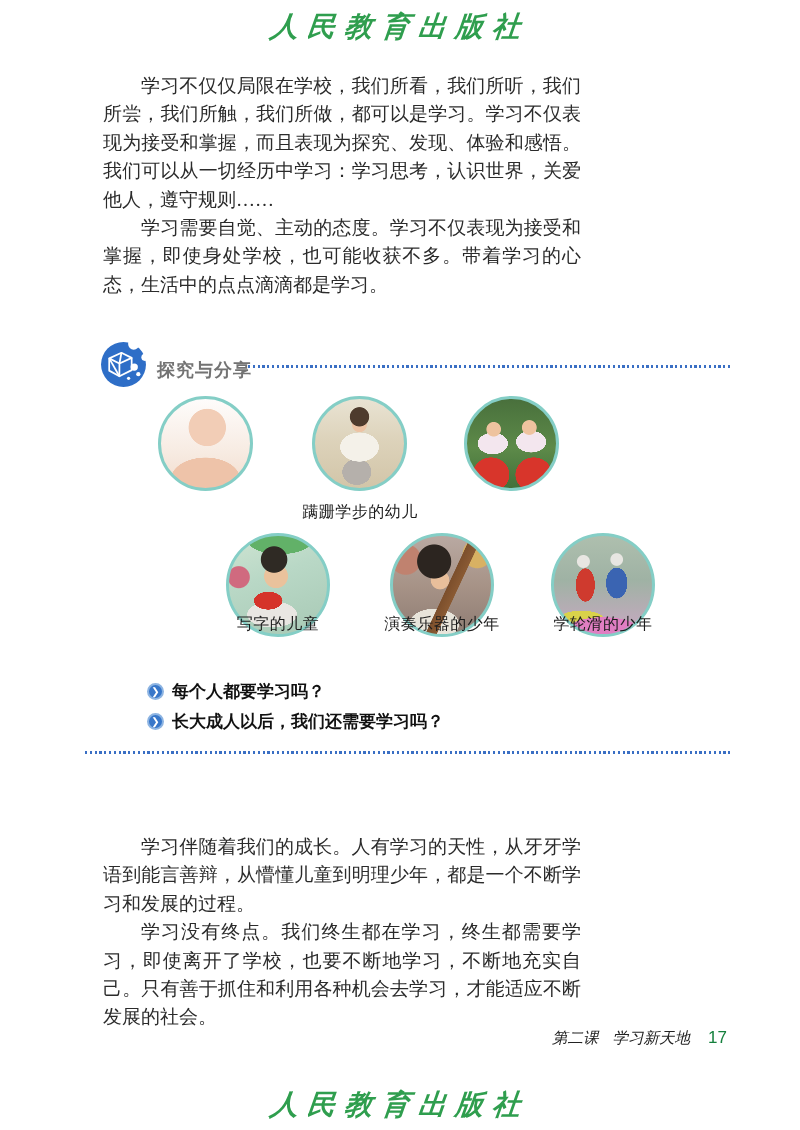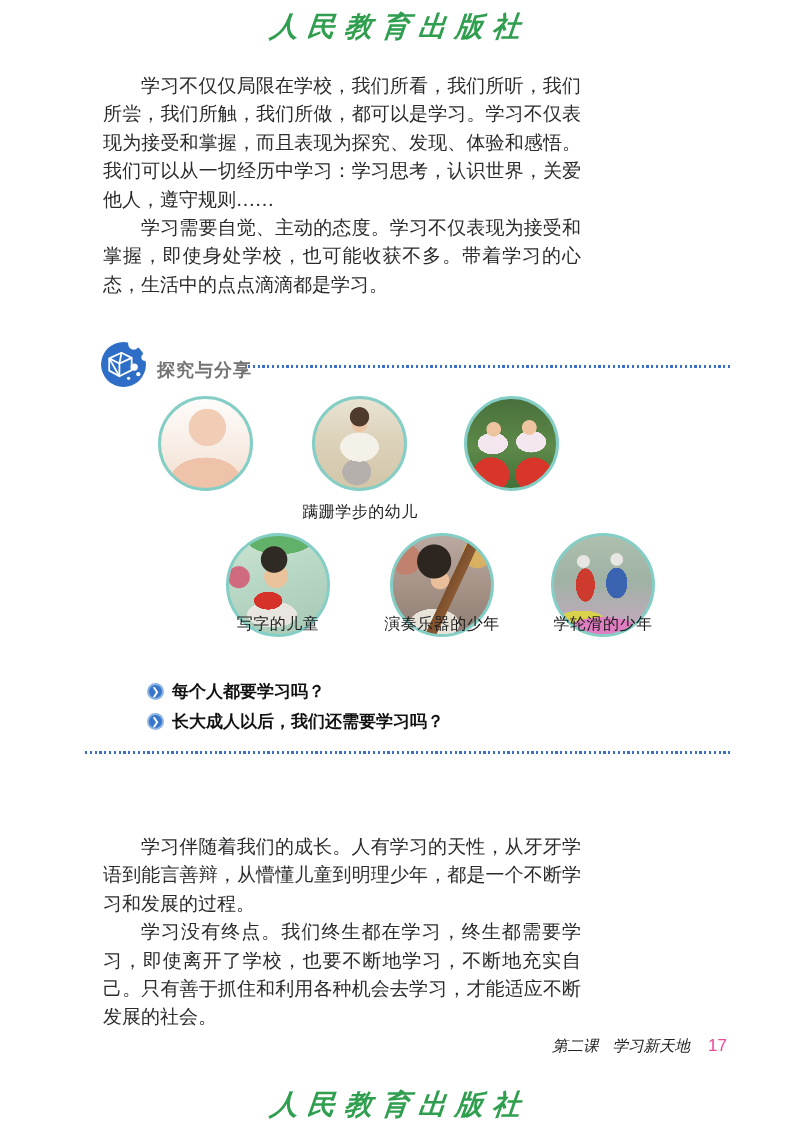--- a/index.html
+++ b/index.html
@@ -128,24 +128,24 @@
     font-family:"DejaVu Sans", sans-serif; font-weight:bold;
   }
 
   
   .footer {
     position:absolute; top:1028px; right:73px;
     display:flex; align-items:baseline; white-space:nowrap;
     font-size:15.5px; color:#222;
   }
   .footer .lesson { font-style:italic; }
-  .footer .chapter { margin-left:14px; font-style:italic;margin-top:8px; }
+  .footer .chapter { margin-left:14px; font-style:italic; }
   .footer .pagenum {
     margin-left:18px; font-family:"Liberation Sans", sans-serif;
-    font-size:17px; font-style:normal; color:#ec4899;
+    font-size:17px; font-style:normal; color:#15803d;
   }
 </style>
 </head>
 <body>
 
 <div class="page">
 
   <div class="pub-logo top">人民教育出版社</div>
 
   <div class="text-block block-top">

